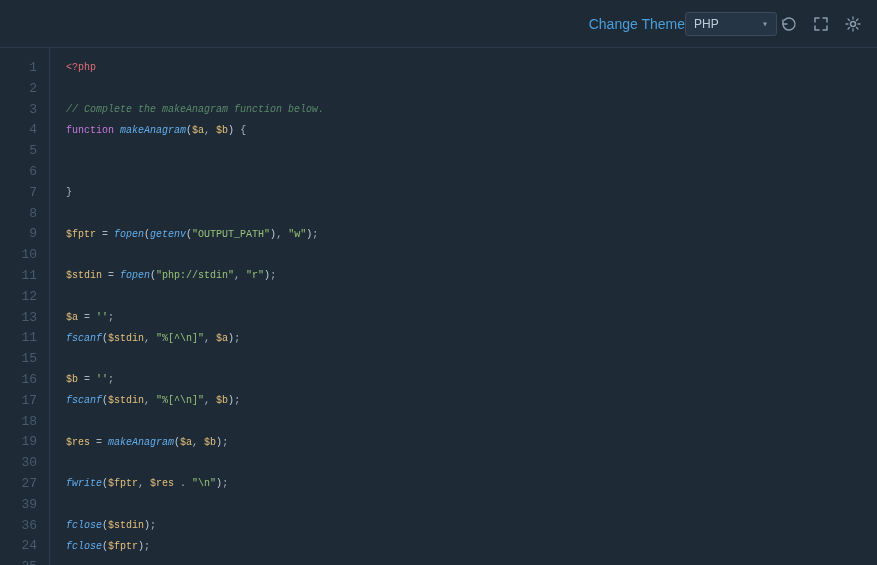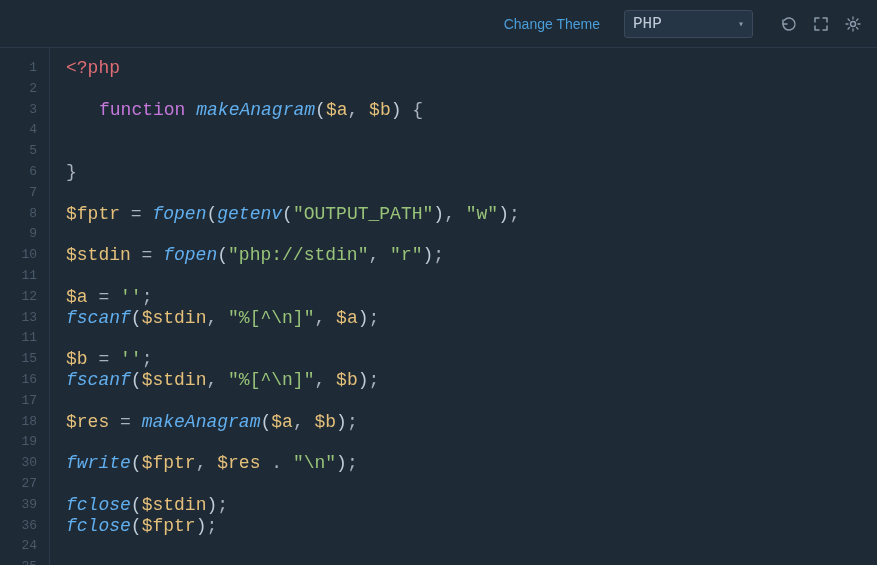--- a/index.html
+++ b/index.html
@@ -12,21 +12,21 @@
     }
 
     .toolbar {
       display: flex;
       align-items: center;
       justify-content: flex-end;
       background: #1e2a35;
       border-bottom: 1px solid #2a3a4a;
       padding: 6px 12px;
       height: 48px;
-      gap: 24px;
+      gap: 0;
     }
 
     .change-theme-link {
       color: #4a9eda;
       font-family: Arial, sans-serif;
       font-size: 14px;
       cursor: pointer;
       text-decoration: none;
     }
 
@@ -37,22 +37,22 @@
       border: 1px solid #3a4a5a;
       border-radius: 3px;
       padding: 4px 8px;
       gap: 8px;
     }
 
     .lang-select {
       background: transparent;
       border: none;
       color: #c0cdd8;
-      font-family: Liberation Mono, monospace;
-      font-size: 16px;
+      font-family: Liberation Sans, sans-serif;
+      font-size: 12px;
       outline: none;
       cursor: pointer;
       appearance: none;
       min-width: 60px;
     }
 
     .lang-select option {
       background: #253545;
       color: #c0cdd8;
     }
@@ -109,31 +109,31 @@
       align-items: center;
       justify-content: flex-end;
     }
 
     .code-content {
       flex: 1;
       padding: 10px 16px;
     }
 
     .code-line {
-      font-size: 18px;
+      font-size: 10px;
       line-height: 1.6;
       height: 20.8px;
       white-space: pre;
       display: flex;
       align-items: center;
     }
 
     .c-tag { color: #e06c75; }
     .c-comment { color: #5a8a6a; font-style: italic; }
-    .c-keyword { color: #c678dd; margin-left: 33px; }
+    .c-keyword { color: #c678dd; }
     .c-function { color: #61afef; font-style: italic; }
     .c-variable { color: #e5c07b; }
     .c-string { color: #98c379; }
     .c-paren { color: #c0cdd8; }
     .c-plain { color: #abb2bf; }
   </style>
 </head>
 <body>
 
 <div class="toolbar">
@@ -190,20 +190,21 @@
       <div class="line-number">30</div>
       <div class="line-number">27</div>
       <div class="line-number">39</div>
       <div class="line-number">36</div>
       <div class="line-number">24</div>
       <div class="line-number">25</div>
     </div>
   <div class="code-content" id="code-content">
       <div class="code-line"><span class="c-tag">&lt;?php</span></div>
       <div class="code-line">&nbsp;</div>
+      <div class="code-line"><span class="c-comment">// Complete the makeAnagram function below.</span></div>
       <div class="code-line"><span class="c-keyword">function</span><span class="c-plain"> </span><span class="c-function">makeAnagram</span><span class="c-paren">(</span><span class="c-variable">$a</span><span class="c-plain">, </span><span class="c-variable">$b</span><span class="c-paren">)</span><span class="c-plain"> {</span></div>
       <div class="code-line">&nbsp;</div>
       <div class="code-line">&nbsp;</div>
       <div class="code-line"><span class="c-plain">}</span></div>
       <div class="code-line">&nbsp;</div>
       <div class="code-line"><span class="c-variable">$fptr</span><span class="c-plain"> = </span><span class="c-function">fopen</span><span class="c-paren">(</span><span class="c-function">getenv</span><span class="c-paren">(</span><span class="c-string">"OUTPUT_PATH"</span><span class="c-paren">)</span><span class="c-plain">, </span><span class="c-string">"w"</span><span class="c-paren">)</span><span class="c-plain">;</span></div>
       <div class="code-line">&nbsp;</div>
       <div class="code-line"><span class="c-variable">$stdin</span><span class="c-plain"> = </span><span class="c-function">fopen</span><span class="c-paren">(</span><span class="c-string">"php://stdin"</span><span class="c-plain">, </span><span class="c-string">"r"</span><span class="c-paren">)</span><span class="c-plain">;</span></div>
       <div class="code-line">&nbsp;</div>
       <div class="code-line"><span class="c-variable">$a</span><span class="c-plain"> = </span><span class="c-string">''</span><span class="c-plain">;</span></div>

